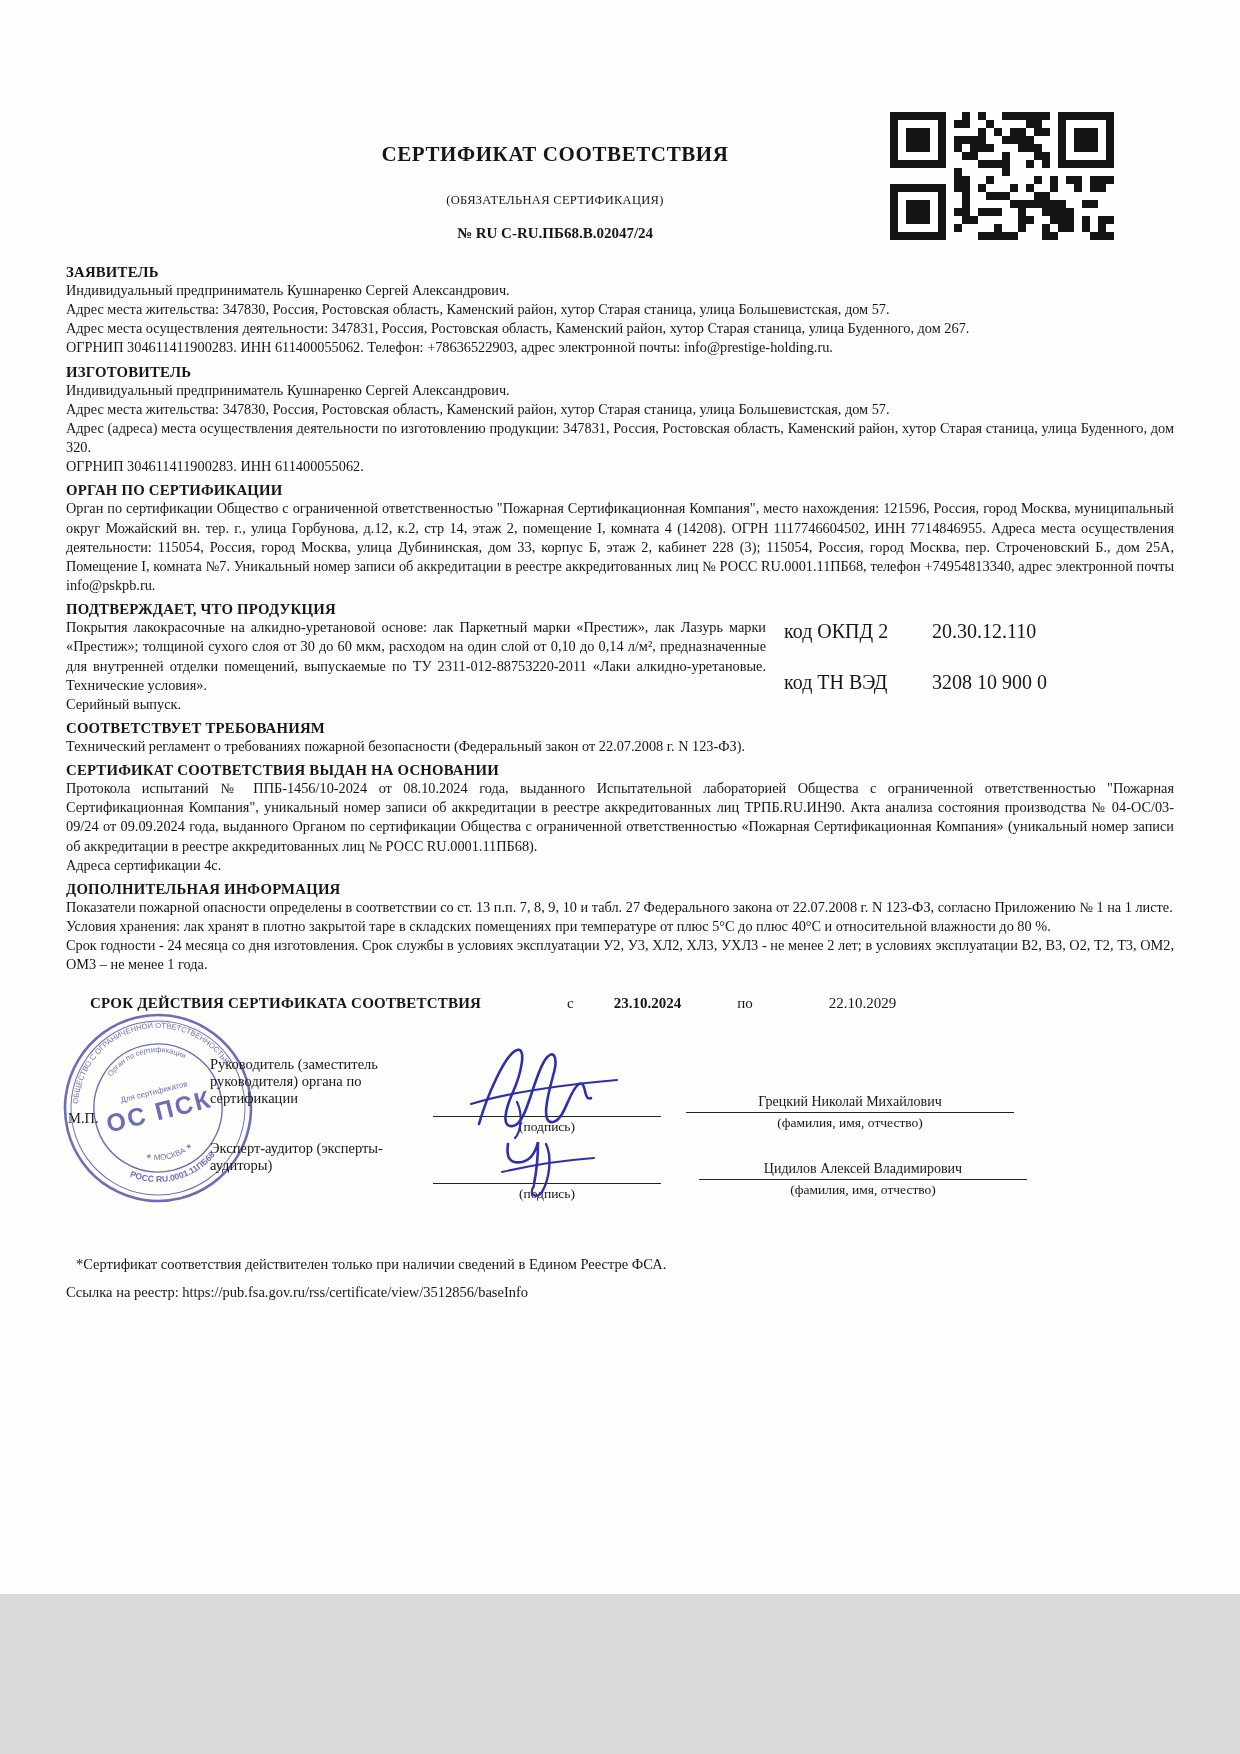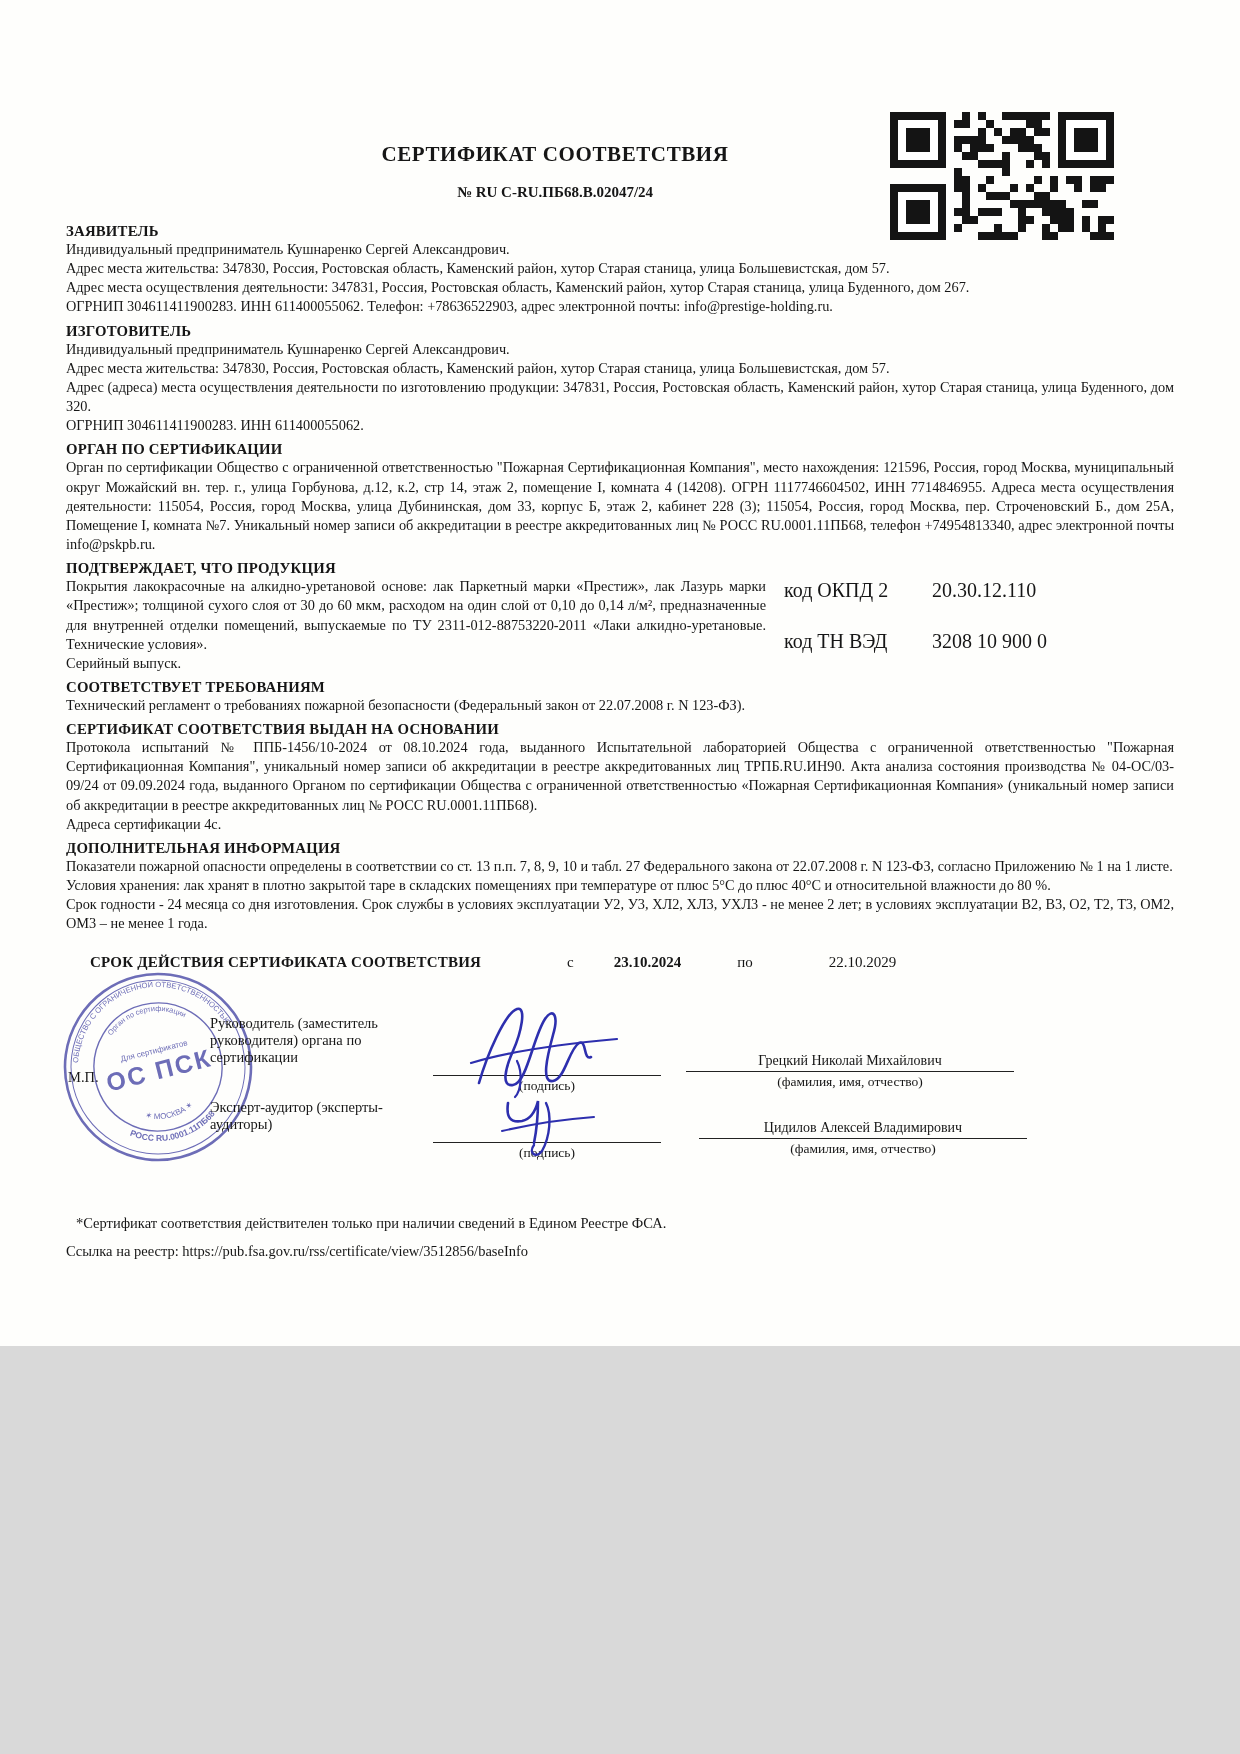--- a/index.html
+++ b/index.html
@@ -1,18 +1,18 @@
 <!DOCTYPE html>
 <html><head>
 <meta charset="utf-8">
 <style>
   * { margin:0; padding:0; box-sizing:border-box; }
   html,body { background:#d9d9d9; }
   .page {
-    width:1240px; height:1346px; margin:0 auto; position:relative;
+    width:1240px; height:1594px; margin:0 auto; position:relative;
     background:#fefefc; color:#161616; overflow:hidden;
     font-family:"Liberation Serif","DejaVu Serif",serif;
     padding:142px 66px 0 66px;
   }
   
   .doc-header { width:978px; text-align:center; }
   .doc-title { font-size:21px; font-weight:bold; letter-spacing:.6px; }
   .doc-subtitle { font-size:12.5px; margin-top:26px; letter-spacing:.3px; }
   .doc-number { font-size:15px; font-weight:bold; margin-top:17px; }
   
@@ -194,20 +194,21 @@
         <rect x="168" y="0" width="56" height="56" fill="#141414"></rect>
         <rect x="176" y="8" width="40" height="40" fill="#fff"></rect>
         <rect x="184" y="16" width="24" height="24" fill="#141414"></rect>
         <rect x="0" y="72" width="56" height="56" fill="#141414"></rect>
         <rect x="8" y="80" width="40" height="40" fill="#fff"></rect>
         <rect x="16" y="88" width="24" height="24" fill="#141414"></rect>
       </svg></div>
 
   <header class="doc-header">
     <div class="doc-title">СЕРТИФИКАТ СООТВЕТСТВИЯ</div>
+    <div class="doc-subtitle">(ОБЯЗАТЕЛЬНАЯ СЕРТИФИКАЦИЯ)</div>
     <div class="doc-number">№ RU С-RU.ПБ68.В.02047/24</div>
   </header>
 
   <div class="content">
 
     <section class="sec">
       <div class="sec-h">ЗАЯВИТЕЛЬ</div>
       <p>Индивидуальный предприниматель Кушнаренко Сергей Александрович.</p>
       <p>Адрес места жительства: 347830, Россия, Ростовская область, Каменский район, хутор Старая станица, улица Большевистская, дом 57.</p>
       <p>Адрес места осуществления деятельности: 347831, Россия, Ростовская область, Каменский район, хутор Старая станица, улица Буденного, дом 267.</p>

